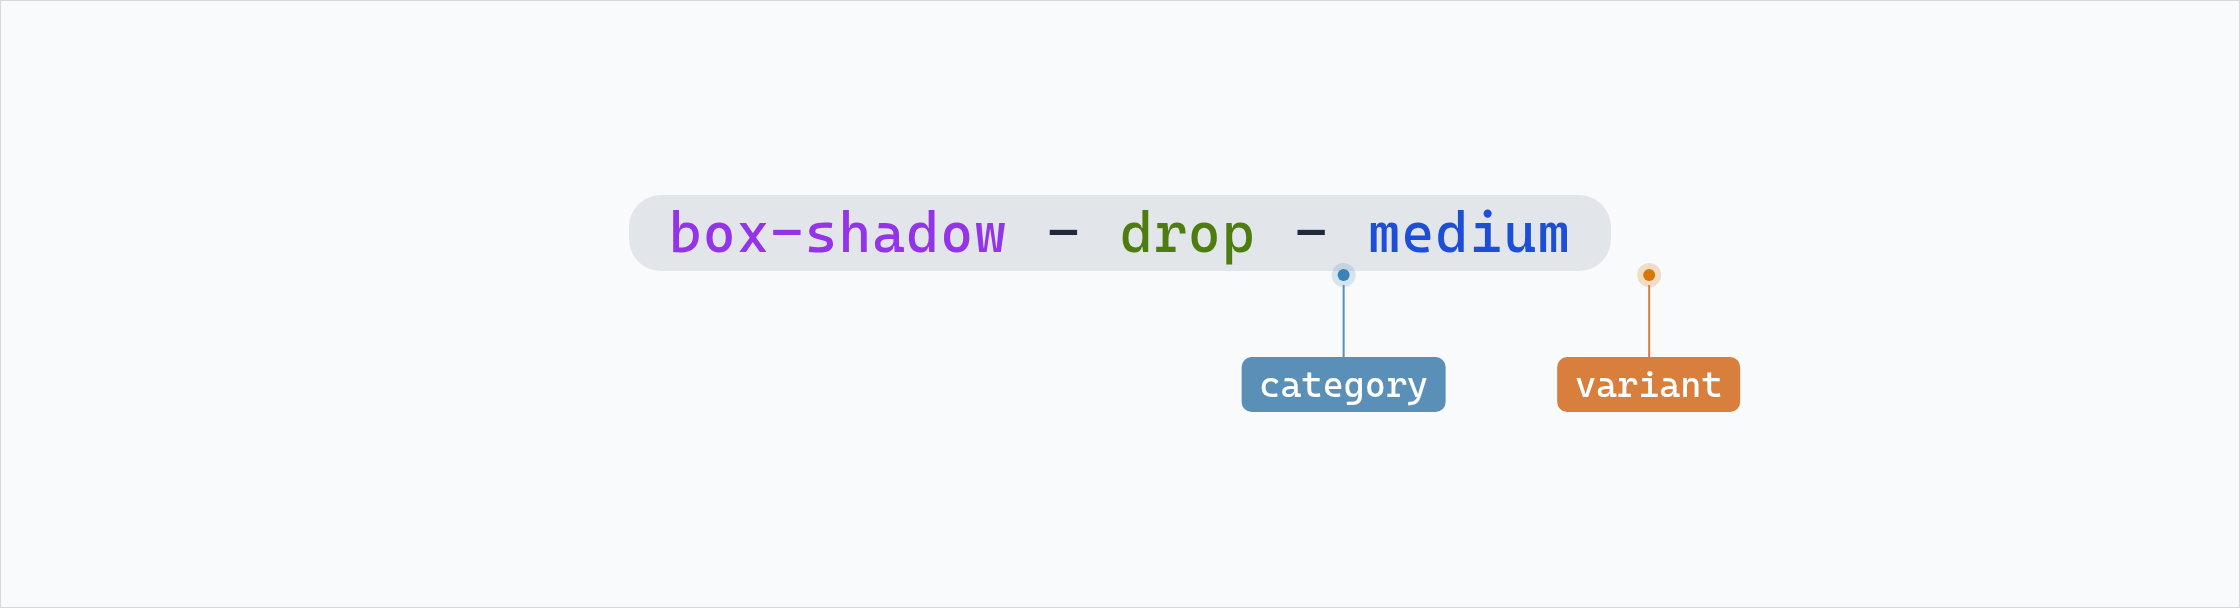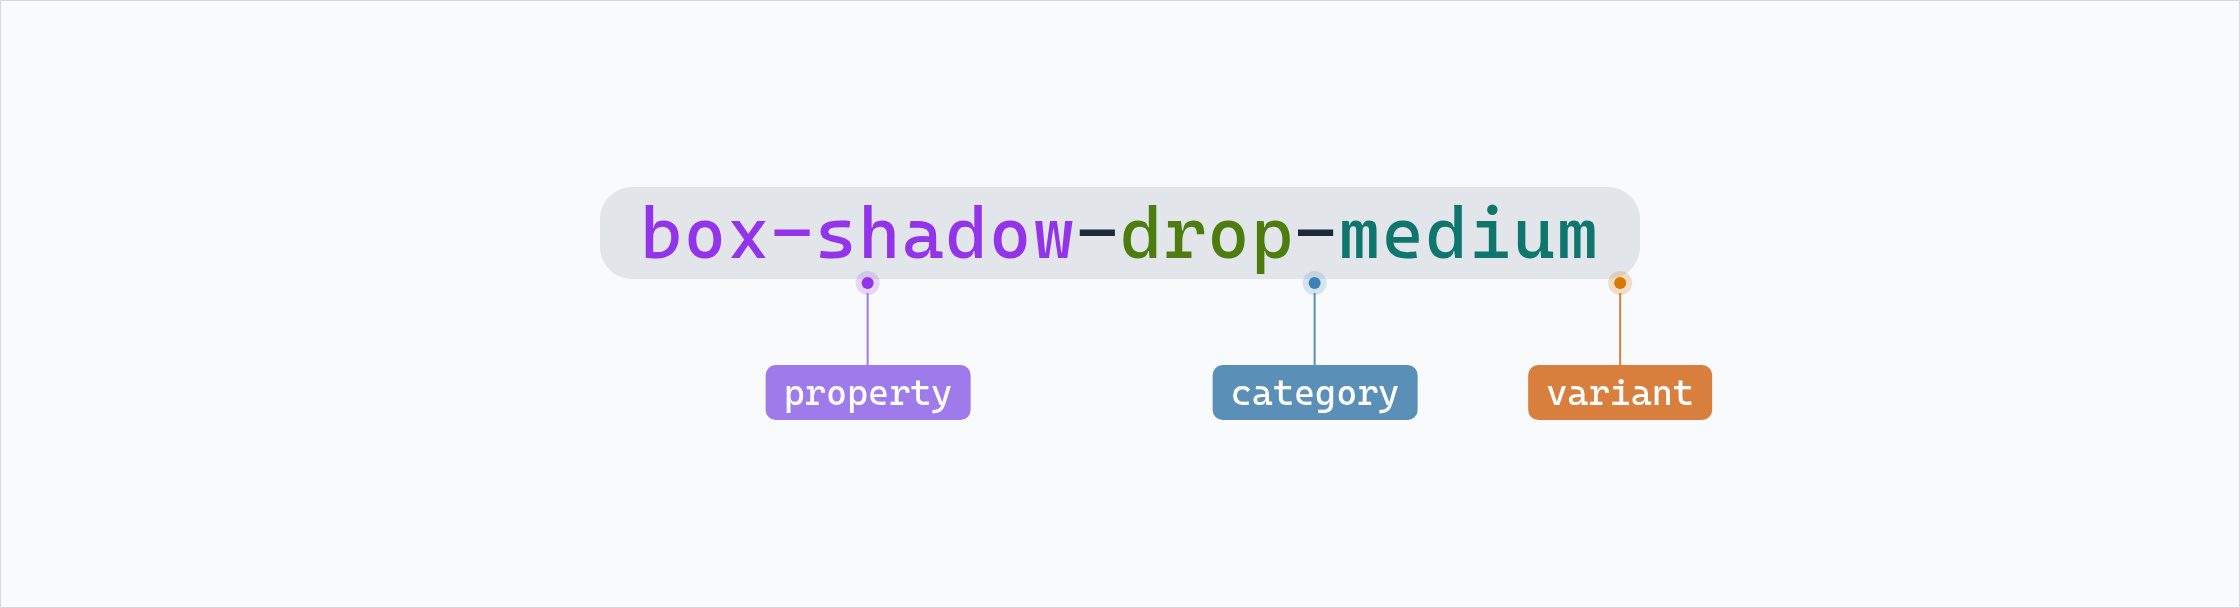--- a/index.html
+++ b/index.html
@@ -23,38 +23,39 @@
       position: relative;
       display: flex;
       flex-direction: column;
       align-items: center;
     }
     
     .token-bar {
       background: #e2e6ea;
       border-radius: 32px;
       padding: 10px 40px;
-      font-size: 72px;
+      font-size: 56px;
       letter-spacing: 0.02em;
       display: flex;
       align-items: center;
       line-height: 1;
       position: relative;
+      gap: 39px;
     }
     
     .seg-property {
       color: #9333EA;
     }
     
     .seg-category {
       color: #4d7c0f;
     }
     
     .seg-variant {
-      color: #0f766e;
+      color: #1d4ed8;
     }
     
     .seg-dash {
       color: #1e293b;
     }
     
     .annotations {
       position: relative;
       width: 100%;
       height: 150px;
@@ -127,27 +128,20 @@
   <div class="token-bar">
     <span class="seg-property">box-shadow</span>
       <span class="seg-dash">-</span>
       <span class="seg-category">drop</span>
       <span class="seg-dash">-</span>
       <span class="seg-variant">medium</span>
   </div>
 
   <div class="annotations">
 
-    <div class="annotation ann-property">
-      <div class="dot-halo">
-        <div class="dot"></div>
-      </div>
-      <div class="line"></div>
-      <div class="tag">property</div>
-    </div>
 
     <div class="annotation ann-category">
       <div class="dot-halo">
         <div class="dot"></div>
       </div>
       <div class="line"></div>
       <div class="tag">category</div>
     </div>
 
     <div class="annotation ann-variant">

